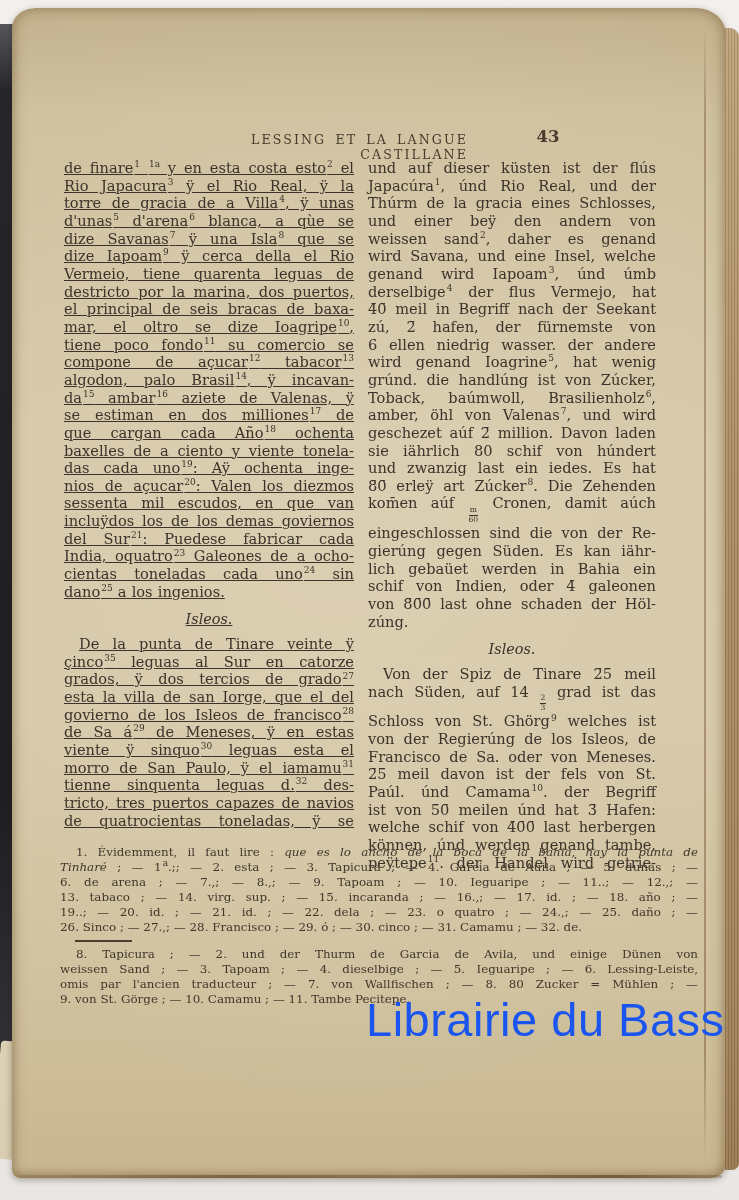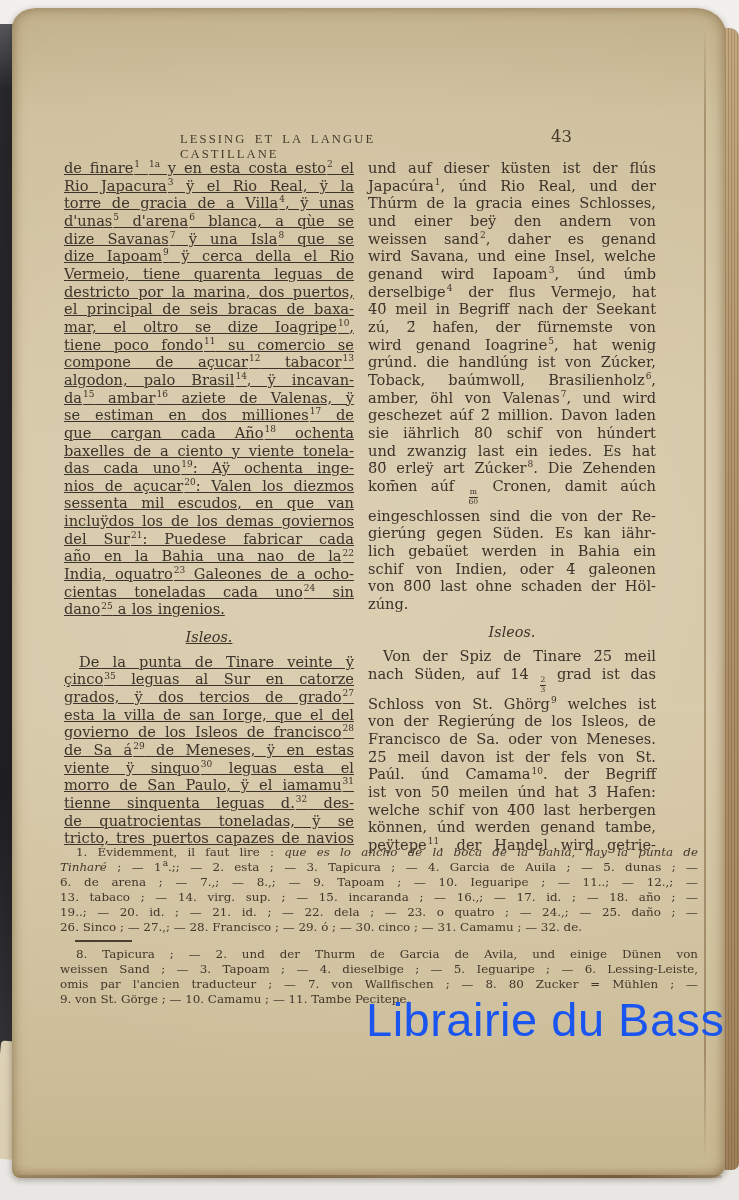--- a/index.html
+++ b/index.html
@@ -45,26 +45,26 @@
   
   .fore-edge{
     position:absolute;left:725px;top:28px;width:14px;height:1142px;
     border-radius:0 9px 7px 0;
     background:
       repeating-linear-gradient(90deg,rgba(80,55,28,0.25) 0 1px,rgba(0,0,0,0) 1px 3px),
       linear-gradient(180deg,#c3a981 0%,#b2946c 40%,#a98b63 75%,#97795332 100%),
       linear-gradient(180deg,#bda279,#a0815b);
   }
   .header-title{
-    position:absolute;left:168px;top:124px;width:288px;text-align:left;
-    font-size:12.6px;letter-spacing:2.1px;color:#473b2c;word-spacing:3px;font-family:Liberation Serif, serif;
+    position:absolute;left:168px;top:124px;width:288px;text-align:right;
+    font-size:12.6px;letter-spacing:2.1px;color:#473b2c;word-spacing:3px;
   }
   .page-number{
-    position:absolute;left:512px;top:119px;width:48px;text-align:right;
-    font-size:16.5px;color:#473b2c;
+    position:absolute;left:512px;top:119px;width:48px;text-align:center;
+    font-size:16.5px;color:#473b2c;font-weight:bold;
   }
   .col{
     position:absolute;top:151px;font-size:14.6px;line-height:17.65px;
     color:#3c332a;word-spacing:0.5px;
   }
   .col-left{left:52px;width:290px;text-decoration:underline;}
   .col-right{left:356px;width:288px;}
   .line{text-align:justify;text-align-last:justify;}
   .line.last{text-align-last:left;}
   .line.indent{text-indent:15px;}
@@ -114,48 +114,48 @@
         <div class="line">algodon, palo Brasil<sup>14</sup>, ÿ incavan-</div>
         <div class="line">da<sup>15</sup> ambar<sup>16</sup> aziete de Valenas, ÿ</div>
         <div class="line">se estiman en dos milliones<sup>17</sup> de</div>
         <div class="line">que cargan cada Año<sup>18</sup> ochenta</div>
         <div class="line">baxelles de a ciento y viente tonela-</div>
         <div class="line">das cada uno<sup>19</sup>: Aÿ ochenta inge-</div>
         <div class="line">nios de açucar<sup>20</sup>: Valen los diezmos</div>
         <div class="line">sessenta mil escudos, en que van</div>
         <div class="line">incluÿdos los de los demas goviernos</div>
         <div class="line">del Sur<sup>21</sup>: Puedese fabricar cada</div>
-        <div class="line">año en la Bahia una nao de la<sup>22</sup></div>
         <div class="line">India, oquatro<sup>23</sup> Galeones de a ocho-</div>
         <div class="line">cientas toneladas cada uno<sup>24</sup> sin</div>
         <div class="line last">dano<sup>25</sup> a los ingenios.</div>
         <div class="sec-heading">Isleos.</div>
         <div class="line indent">De la punta de Tinare veinte ÿ</div>
         <div class="line">çinco<sup>35</sup> leguas al Sur en catorze</div>
         <div class="line">grados, ÿ dos tercios de grado<sup>27</sup></div>
         <div class="line">esta la villa de san Iorge, que el del</div>
         <div class="line">govierno de los Isleos de francisco<sup>28</sup></div>
         <div class="line">de Sa á<sup>29</sup> de Meneses, ÿ en estas</div>
         <div class="line">viente ÿ sinquo<sup>30</sup> leguas esta el</div>
         <div class="line">morro de San Paulo, ÿ el iamamu<sup>31</sup></div>
         <div class="line">tienne sinquenta leguas d.<sup>32</sup> des-</div>
+        <div class="line">tricto, tres puertos capazes de navios</div>
         <div class="line">de quatrocientas toneladas, ÿ se</div>
-        <div class="line">tricto, tres puertos capazes de navios</div>
       </div>
     <div class="col col-right" id="col-right">
         <div class="line">und auf dieser küsten ist der flús</div>
         <div class="line">Japacúra<sup>1</sup>, únd Rio Real, und der</div>
         <div class="line">Thúrm de la gracia eines Schlosses,</div>
         <div class="line">und einer beÿ den andern von</div>
         <div class="line">weissen sand<sup>2</sup>, daher es genand</div>
         <div class="line">wird Savana, und eine Insel, welche</div>
         <div class="line">genand wird Iapoam<sup>3</sup>, únd úmb</div>
         <div class="line">derselbige<sup>4</sup> der flus Vermejo, hat</div>
         <div class="line">4̄0̄ meil in Begriff nach der Seekant</div>
         <div class="line">zú, 2̄ hafen, der fürnemste von</div>
+        <div class="line">6 ellen niedrig wasser. der andere</div>
         <div class="line">wird genand Ioagrine<sup>5</sup>, hat wenig</div>
         <div class="line">grúnd. die handlúng ist von Zúcker,</div>
         <div class="line">Toback, baúmwoll, Brasilienholz<sup>6</sup>,</div>
         <div class="line">amber, öhl von Valenas<sup>7</sup>, und wird</div>
         <div class="line">geschezet aúf 2̄ million. Davon laden</div>
         <div class="line">sie iährlich 80 schif von húndert</div>
         <div class="line">und zwanzig last ein iedes. Es hat</div>
         <div class="line">8̄0̄ erleÿ art Zúcker<sup>8</sup>. Die Zehenden</div>
         <div class="line">kom̄en aúf <span class="frac">
             <i>m</i>

